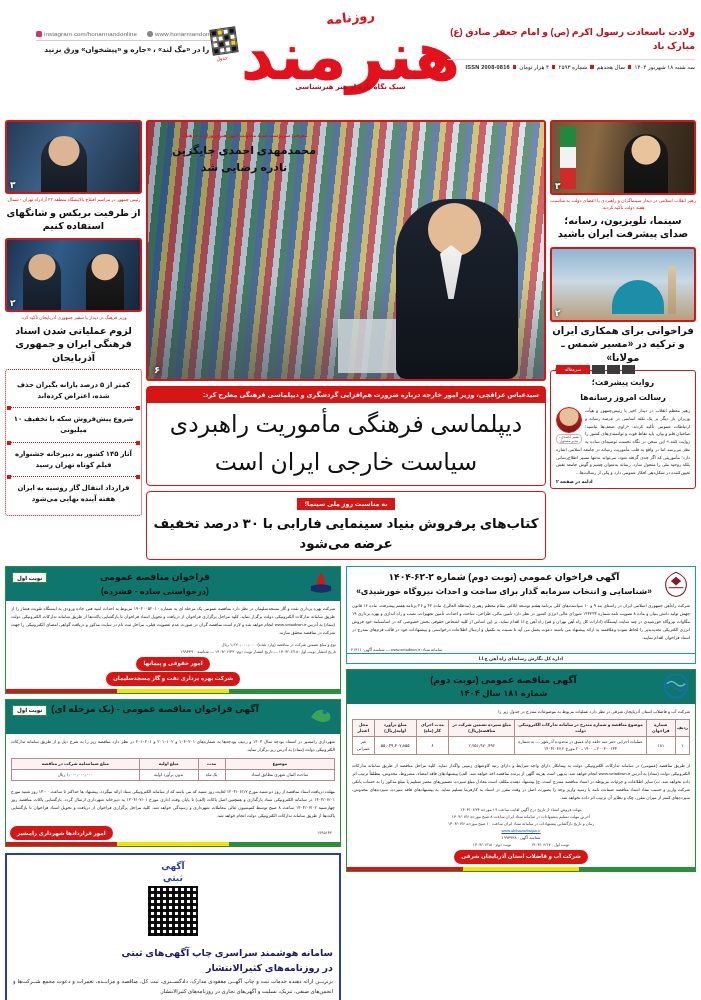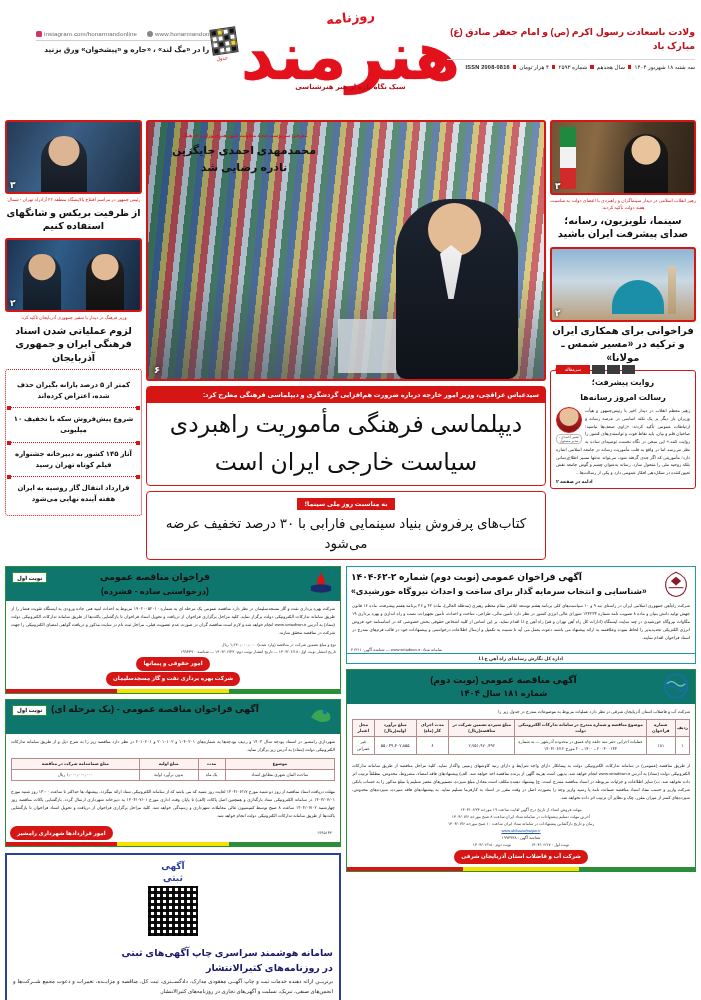--- a/index.html
+++ b/index.html
@@ -147,21 +147,21 @@
   .lead-ov-title { font-size:11px; color:#111; font-weight:bold; line-height:1.5; margin-top:3px;}
   .lead-pnum { position:absolute; left:6px; bottom:4px; color:#fff; font-size:10px; font-weight:bold; text-shadow:0 0 4px #000;}
 
   .head-box { border:1.5px solid #d61515; border-radius:4px; margin-top:5px; padding:0 0 6px; }
   .head-kicker { background:#d61515; color:#fff; font-size:6.6px; font-weight:bold; padding:3px 6px; line-height:1.5;}
   .head-title { font-size:23.5px; font-weight:normal; color:#111; text-align:center; line-height:1.4; padding:5px 6px 0;}
 
   .sub-box { border:1.5px solid #d61515; border-radius:4px; margin-top:5px; padding:0 0 5px; }
   .sub-kicker-wrap { text-align:center; }
   .sub-kicker { display:inline-block; background:#d61515; color:#fff; font-size:6.4px; font-weight:bold; padding:2px 7px; }
-  .sub-title { font-size:13.5px; font-weight:normal; color:#111; text-align:center; line-height:1.5; padding:4px 6px 0;}
+  .sub-title { font-size:13.5px; font-weight:bold; color:#111; text-align:center; line-height:1.5; padding:4px 6px 0;}
 
   
   .left-card { margin-bottom:5px; }
   .left-photo { position:relative; width:100%; height:74px; border:2px solid #d61515; border-radius:3px; overflow:hidden;}
   .left-photo .pnum { position:absolute; left:3px; bottom:2px; color:#fff; font-size:9px; font-weight:bold; text-shadow:0 0 3px #000;}
   .left-kicker { font-size:4.5px; color:#d61515; text-align:center; line-height:1.55; margin-top:3px;}
   .left-title { font-size:9.6px; font-weight:bold; color:#111; text-align:center; line-height:1.4; margin-top:2px;}
 
   .brief-box { border:1.5px dotted #d61515; border-radius:3px; padding:4px 5px; margin-top:3px;}
   .brief-item { font-size:6.9px; color:#111; font-weight:bold; text-align:center; line-height:1.55; padding:6px 0; }
@@ -380,21 +380,21 @@
 
       <div class="ad-box teal">
         <div class="ad-row">
           <div class="ad-logo">
             <svg viewBox="0 0 40 38" width="30" height="28" aria-hidden="true">
               <path d="M20 3 C10 7 5 12 6 22 C7 31 14 35 20 36 C26 35 33 31 34 22 C35 12 30 7 20 3 Z" fill="none" stroke="#8a1a2a" stroke-width="1.6"></path>
               <path d="M20 9 L13 15 L20 21 L27 15 Z" fill="#8a1a2a"></path>
               <path d="M10 24 h20" stroke="#8a1a2a" stroke-width="1.4"></path>
             </svg>
           </div>
-          <div style="flex:1; text-align:left;">
+          <div style="flex:1; text-align:center;">
             <div class="ad-h1">آگهی فراخوان عمومی (نوبت دوم) شماره ۲-۶۲-۱۴۰۴</div>
             <div class="ad-h2">«شناسایی و انتخاب سرمایه گذار برای ساخت و احداث نیروگاه خورشیدی»</div>
           </div>
         </div>
         <div class="ad-body">شرکت راه‌آهن جمهوری اسلامی ایران در راستای بند ۹ و ۱۰ سیاست‌های کلی برنامه هفتم توسعه ابلاغی مقام معظم رهبری (مدظله العالی)، ماده ۴۲ و ۴۶ برنامه هفتم پیشرفت، ماده ۱۶ قانون جهش تولید دانش بنیان و ماده ۸ تصویب نامه شماره ۱۴۳۲۳۳ شورای عالی انرژی کشور در نظر دارد تأمین مالی، طراحی، ساخت و احداث، تأمین تجهیزات، نصب و راه اندازی و بهره برداری ۱۹ مگاوات نیروگاه خورشیدی در چند سایت ایستگاه (ادارات کل راه آهن تهران و قم) راه آهن ج.ا.ا اقدام نماید. بر این اساس از کلیه اشخاص حقوقی بخش خصوصی که در اساسنامه خود فروش انرژی الکتریکی تجدیدپذیر را لحاظ نموده وعلاقمند به ارائه پیشنهاد می باشند دعوت بعمل می آید تا نسبت به تکمیل و ارسال اطلاعات درخواستی و پیشنهادات خود در قالب فرم‌های مندرج در اسناد فراخوان اقدام نمایند.</div>
         <div class="tiny-right">سامانه ستاد: www.setadiran.ir — شناسه آگهی: ۲۱۳۱۱</div>
         <div class="tiny-right" style="text-align:center; font-size:4.6px; font-weight:bold; border-top:.6px solid #1b9aa8; padding:2px;">اداره کل نگارش رسانه‌ای راه آهن ج.ا.ا</div>
       </div>
 
       <div class="ad-box">

